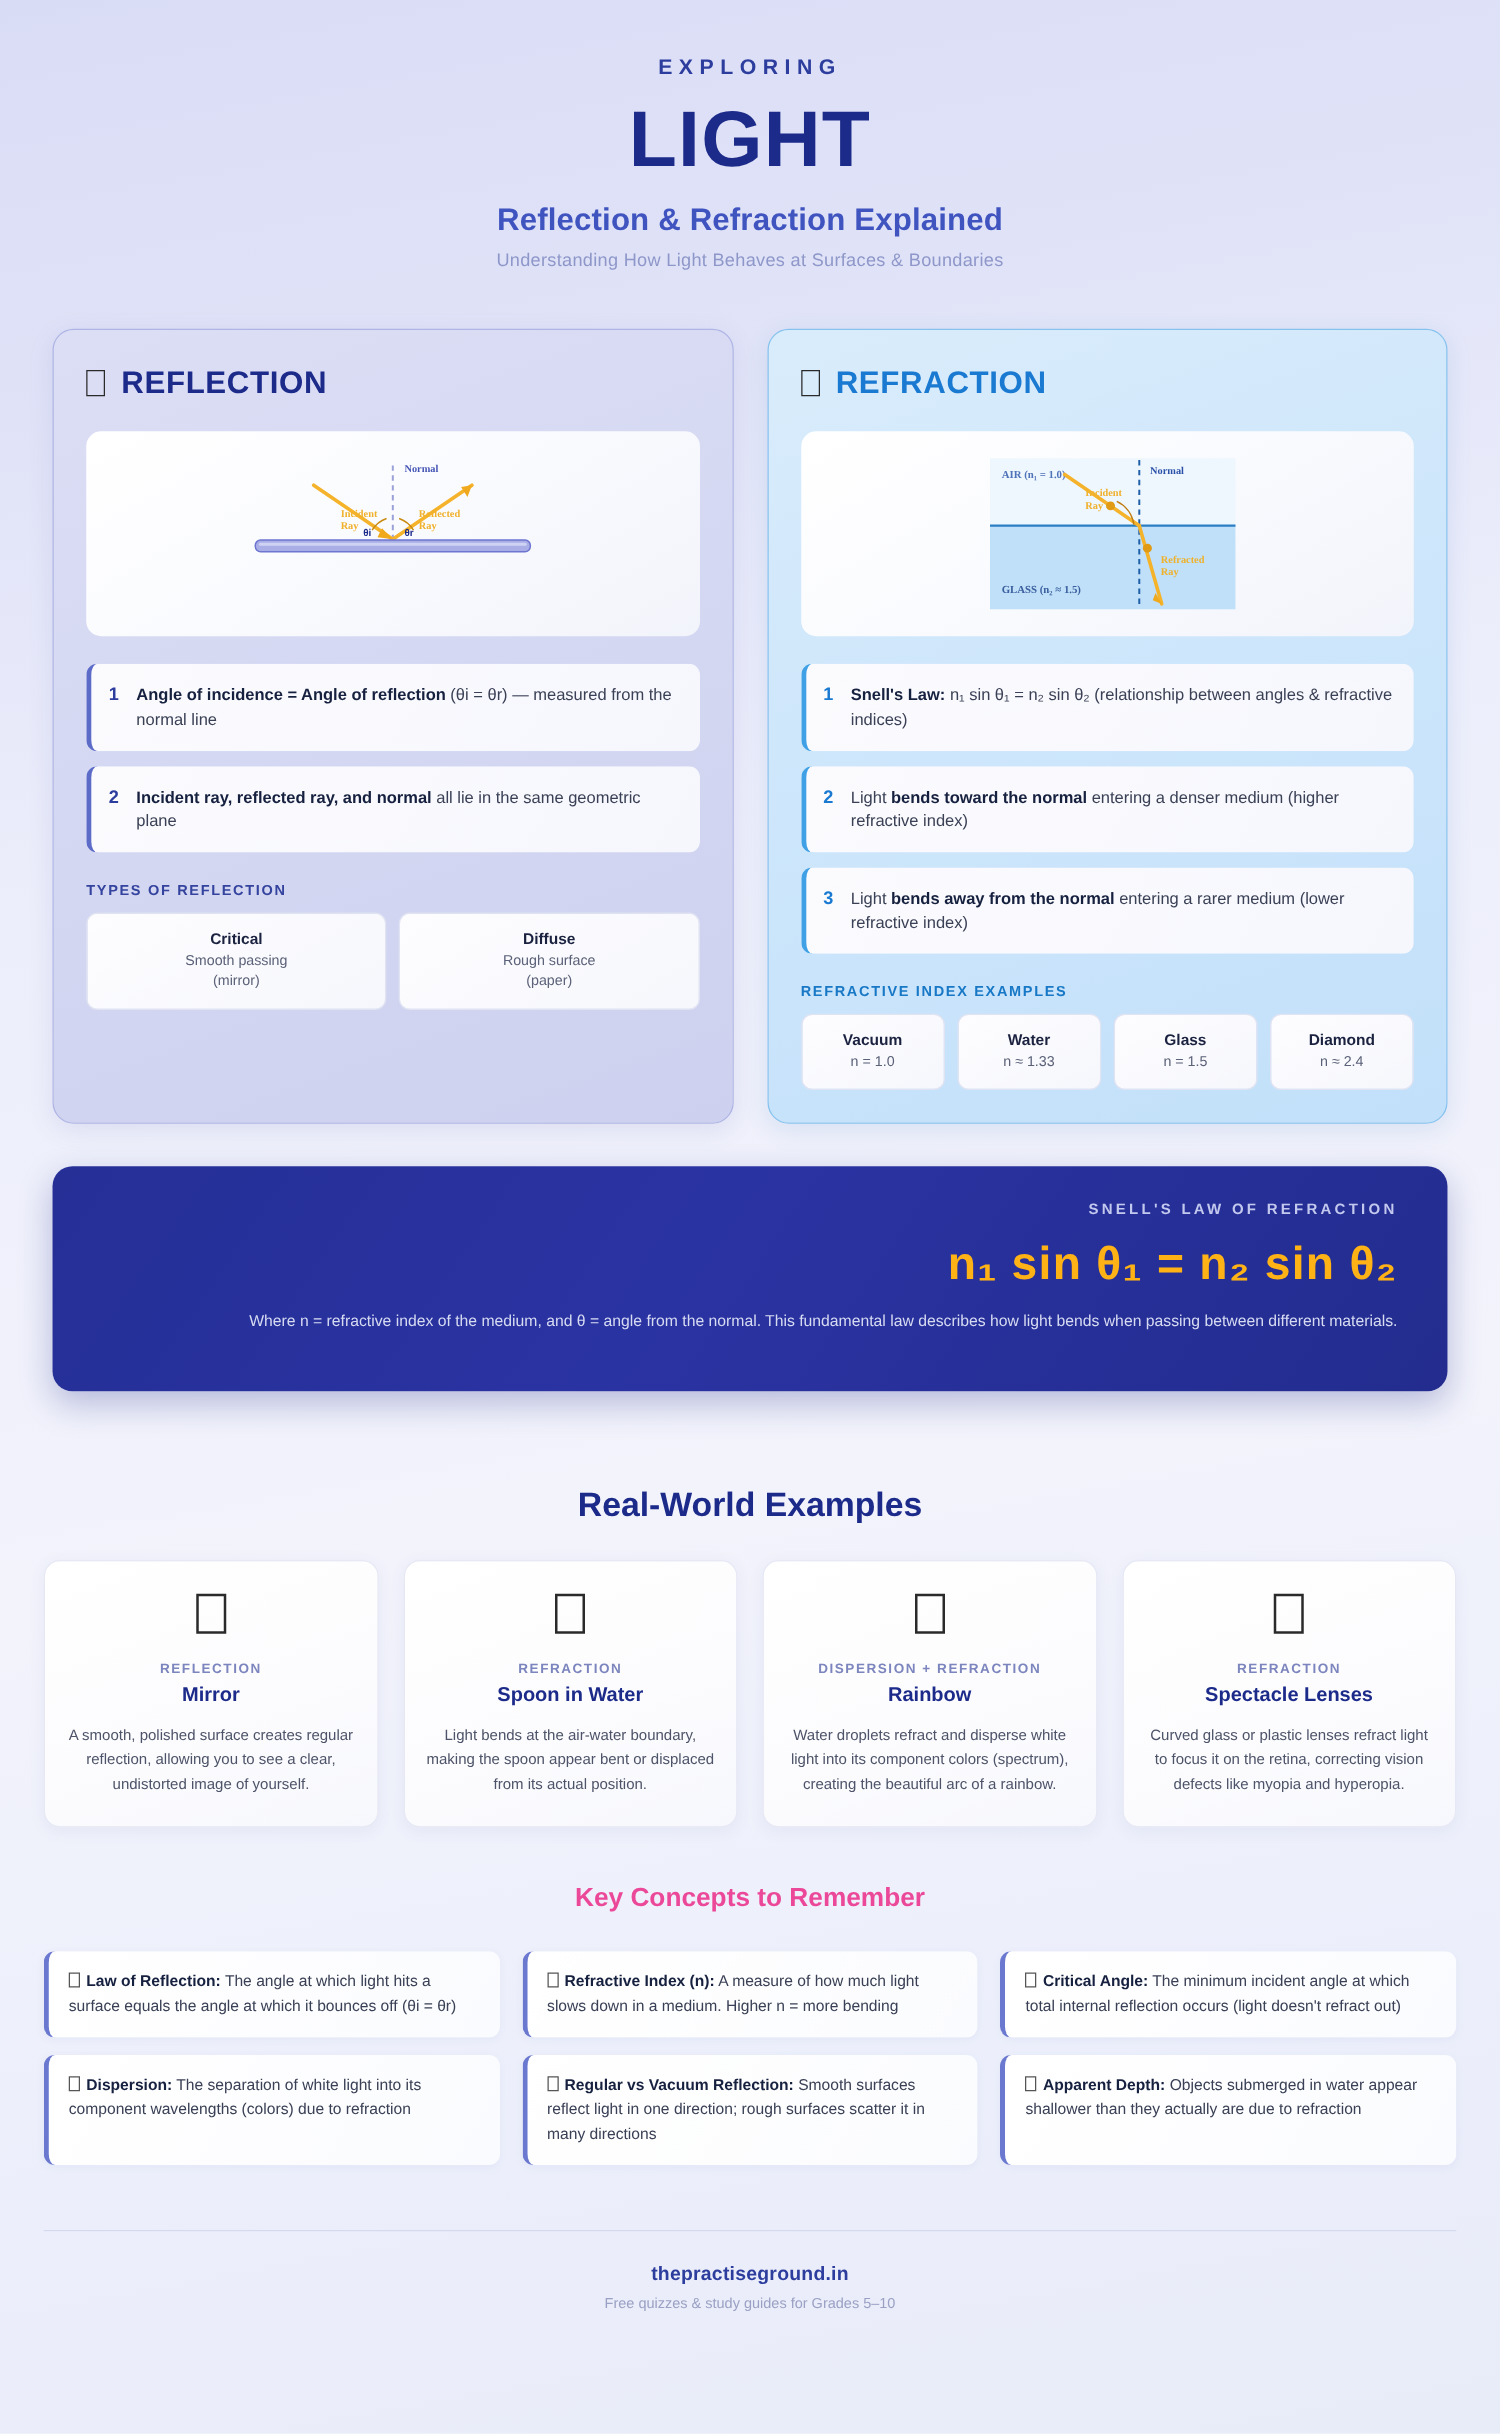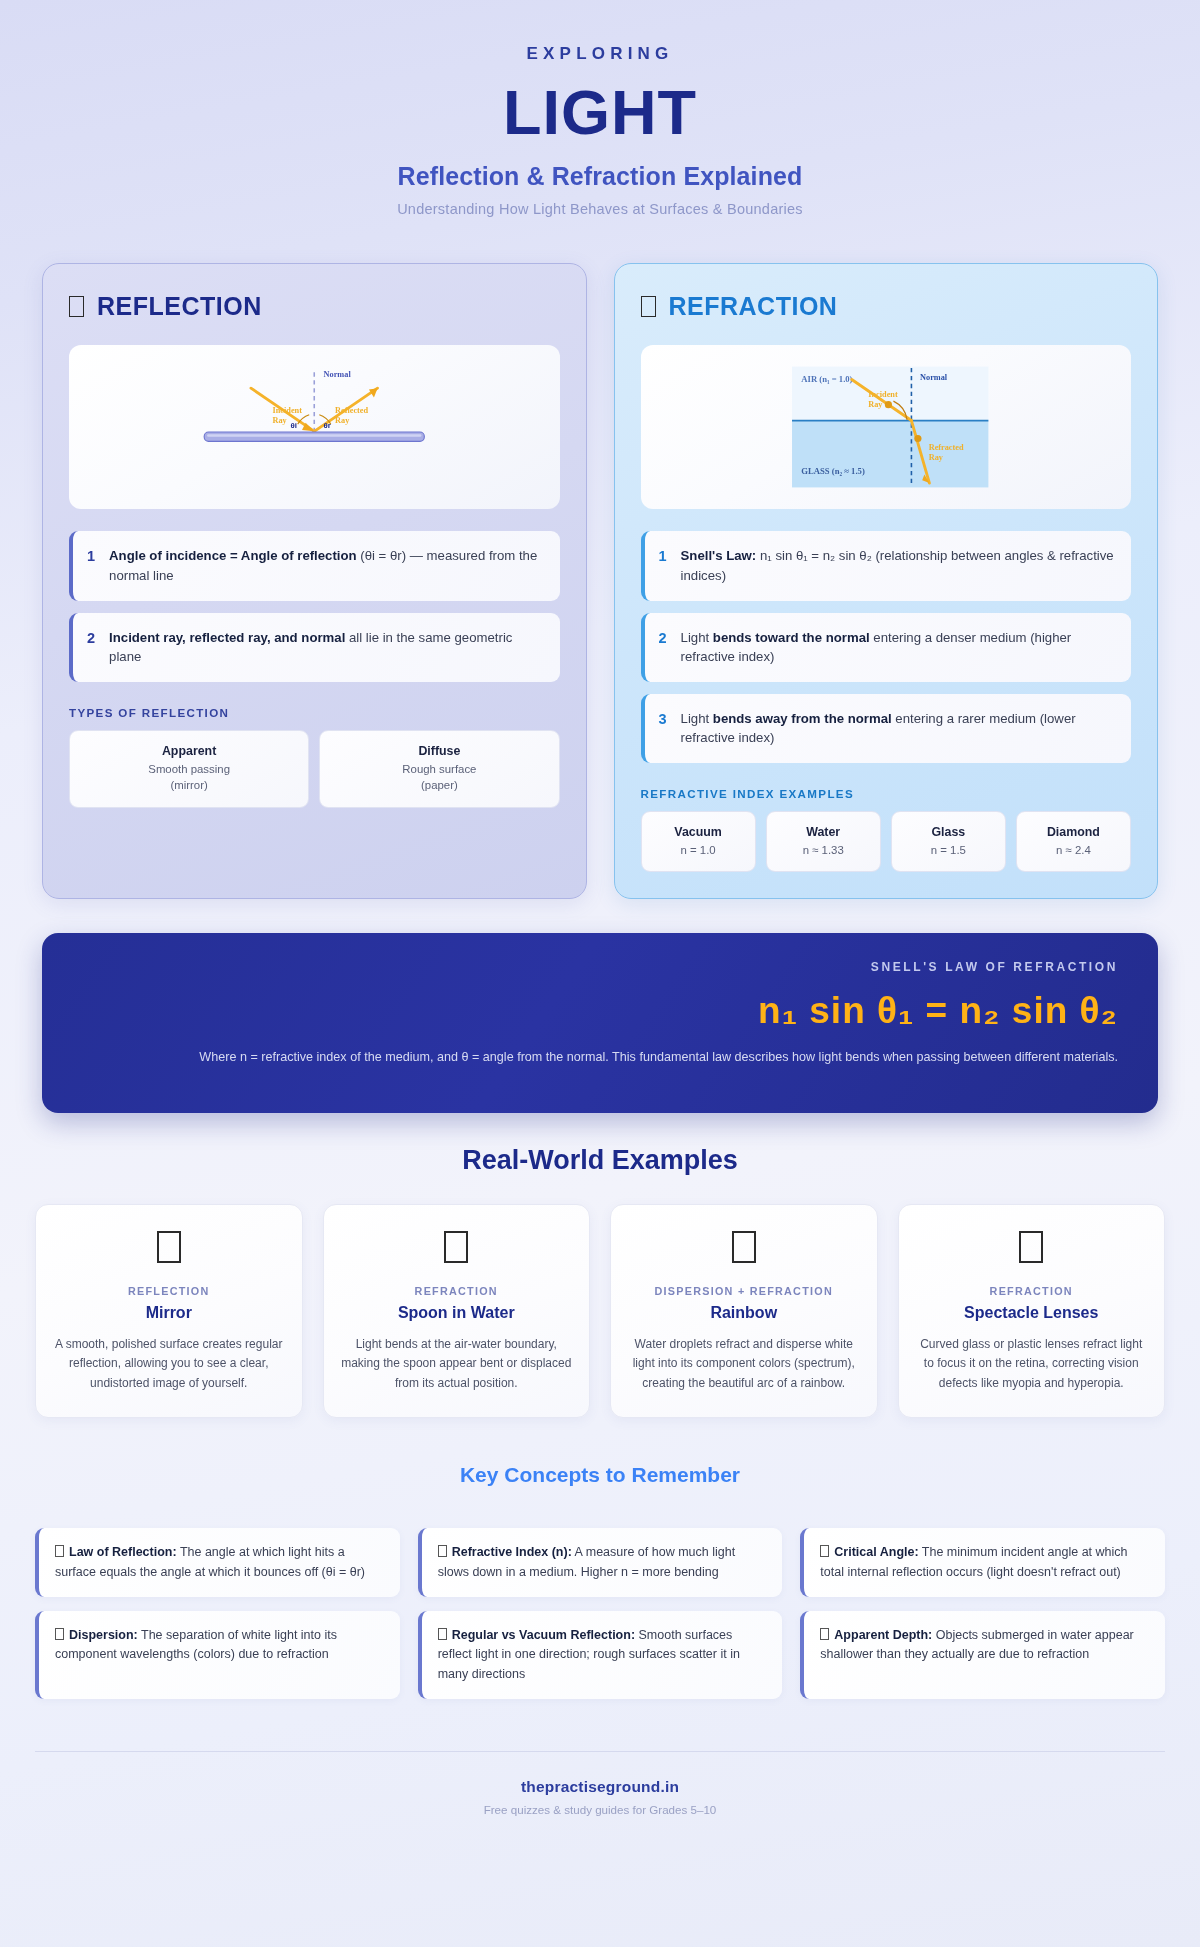--- a/index.html
+++ b/index.html
@@ -108,41 +108,41 @@
   }
   .snell-formula {
     font-size: 37px; font-weight: bold; color: #ffb216;
     margin: 16px 0 16px; letter-spacing: 1px;
   }
   .snell-note { font-size: 12.6px; color: #d7dbf2; line-height: 1.5; }
 
   
   .rw-title {
     text-align: center; font-size: 27px; font-weight: bold;
-    color: #1c2a8a; margin: 32px 0 0;
+    color: #1c2a8a; margin: 76px 0 0;
   }
   .rw-grid { display: flex; gap: 20px; padding: 28px 35px 0; }
   .rw-card {
     flex: 1; background: linear-gradient(160deg,#ffffff 0%, #fcfcfe 55%, #f7f8fd 100%);
     border: 1px solid #e6e8f4; border-radius: 13px;
     padding: 26px 16px 24px; text-align: center;
     box-shadow: 0 3px 12px rgba(90,100,170,.07);
   }
   .rw-icon { width: 24px; height: 32px; border: 2px solid #2a2a2a; margin: 0 auto 22px; }
   .rw-kicker {
     font-size: 10.8px; font-weight: bold; letter-spacing: 1.25px;
     color: #7c85bd; text-transform: uppercase;
   }
   .rw-name { font-size: 16px; font-weight: bold; color: #1c2a8a; margin: 7px 0 13px; }
   .rw-desc { font-size: 12px; color: #4d5368; line-height: 1.62; }
 
   
   .kc-title {
     text-align: center; font-size: 21px; font-weight: bold;
-    color: #3b82f6; margin: 45px 0 15px;
+    color: #ec4899; margin: 45px 0 4px;
   }
   .kc-grid {
     display: grid; grid-template-columns: 1fr 1fr 1fr; gap: 14px 18px;
     padding: 26px 35px 0;
   }
   .kc-item {
     background: linear-gradient(120deg,#ffffff 0%, #fafbfe 100%);
     border-radius: 9px; border-left: 4px solid #6a78cf;
     padding: 15px 16px; font-size: 12.5px; color: #3a4055; line-height: 1.55;
     box-shadow: 0 2px 7px rgba(90,100,170,.06);
@@ -215,21 +215,21 @@
         </div>
         <div class="fact">
           <span class="fact-num">2</span>
           <span class="fact-txt"><b>Incident ray, reflected ray, and normal</b><span> all lie in the same geometric plane</span></span>
         </div>
       </div>
 
       <div class="section-label">TYPES OF REFLECTION</div>
       <div class="chip-row">
         <div class="chip">
-          <div class="chip-title">Apparent</div>
+          <div class="chip-title">Critical</div>
           <div class="chip-sub">Smooth passing</div>
           <div class="chip-sub">(mirror)</div>
         </div>
         <div class="chip">
           <div class="chip-title">Diffuse</div>
           <div class="chip-sub">Rough surface</div>
           <div class="chip-sub">(paper)</div>
         </div>
       </div>
     </div>

